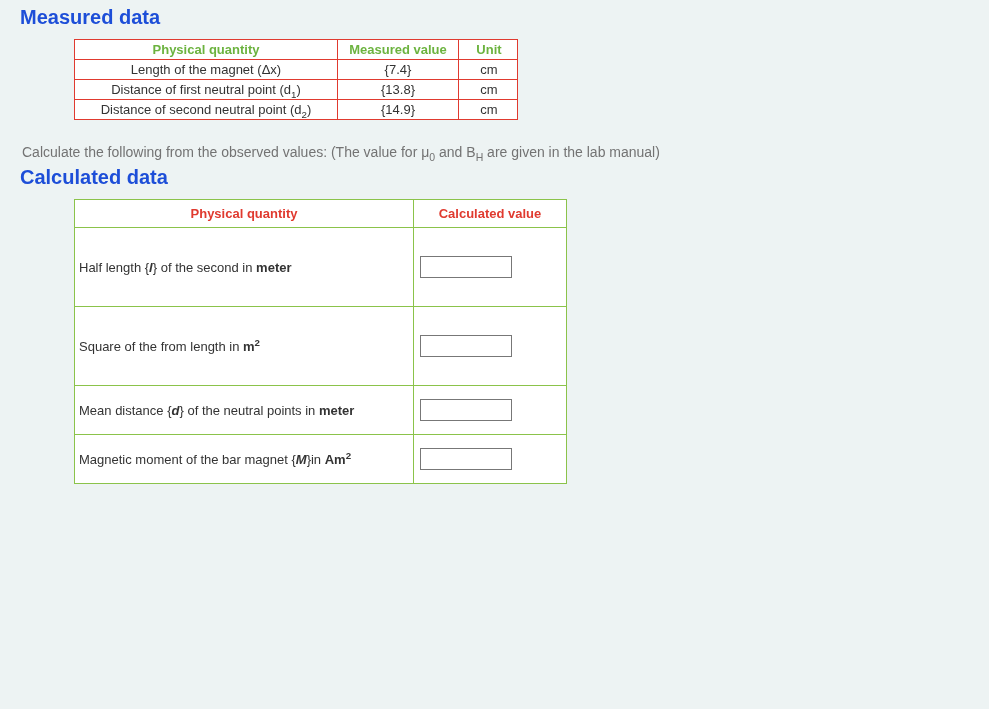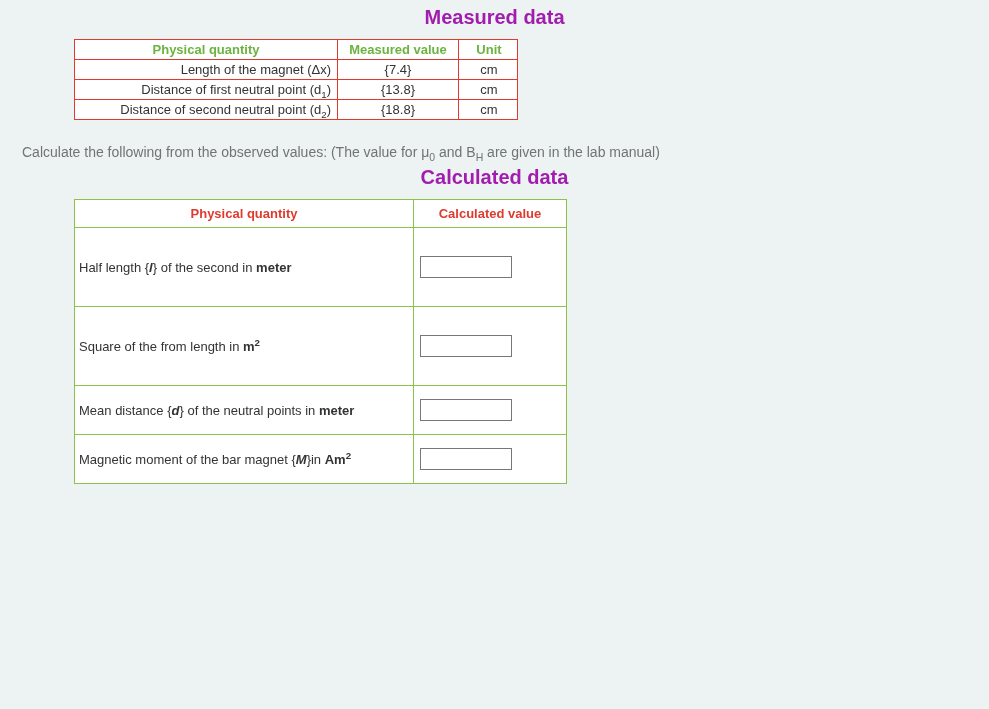--- a/index.html
+++ b/index.html
@@ -12,23 +12,22 @@
     width: 989px;
     height: 709px;
     overflow: hidden;
   }
   .page {
     padding: 0 20px 0 20px;
   }
   h2.section-title {
     font-weight: 700;
     font-size: 20px;
-    color: #a21caf;
+    color: #1d4ed8;
     margin: 6px 0 10px 0;
-    text-align: center;
   }
   .title-measured { margin-left: 180px; }
   .title-calculated { margin-left: 150px; margin-top: 18px; margin-bottom: 14px; }
 
   
   table.measured {
     border-collapse: collapse;
     margin-left: 54px;
     background: #fff;
   }
@@ -36,21 +35,21 @@
     border: 1px solid #e03a2f;
     padding: 2px 6px;
     font-size: 13px;
     vertical-align: middle;
   }
   table.measured th {
     text-align: center;
     font-weight: 700;
     color: #6cb33f;
   }
-  table.measured td.qty { width: 250px; text-align: right; color:#333;margin-left:32px; }
+  table.measured td.qty { width: 250px; text-align: center; color:#333;margin-left:32px; }
   table.measured th.qty { width: 250px; }
   table.measured td.val, table.measured th.val { width: 108px; text-align: center; }
   table.measured td.unit, table.measured th.unit { width: 44px; text-align: center; padding-left: 8px; }
 
   .instruction {
     margin: 24px 0 0 2px;
     font-size: 14px;
     color: #737373;
   }
 
@@ -117,21 +116,21 @@
       <td class="val">{7.4}</td>
       <td class="unit">cm</td>
     </tr>
     <tr>
       <td class="qty"><span>Distance of first neutral point (d</span><sub>1</sub><span>)</span></td>
       <td class="val">{13.8}</td>
       <td class="unit">cm</td>
     </tr>
     <tr>
       <td class="qty"><span>Distance of second neutral point (d</span><sub>2</sub><span>)</span></td>
-      <td class="val">{18.8}</td>
+      <td class="val">{14.9}</td>
       <td class="unit">cm</td>
     </tr>
   </tbody>
     </table>
 
   <div class="instruction">
     <span>Calculate the following from the observed values: (The value for </span><span>μ</span><sub>0</sub><span> and B</span><sub>H</sub><span> are given in the lab manual)</span>
   </div>
 
   <h2 class="section-title title-calculated">Calculated data</h2>

